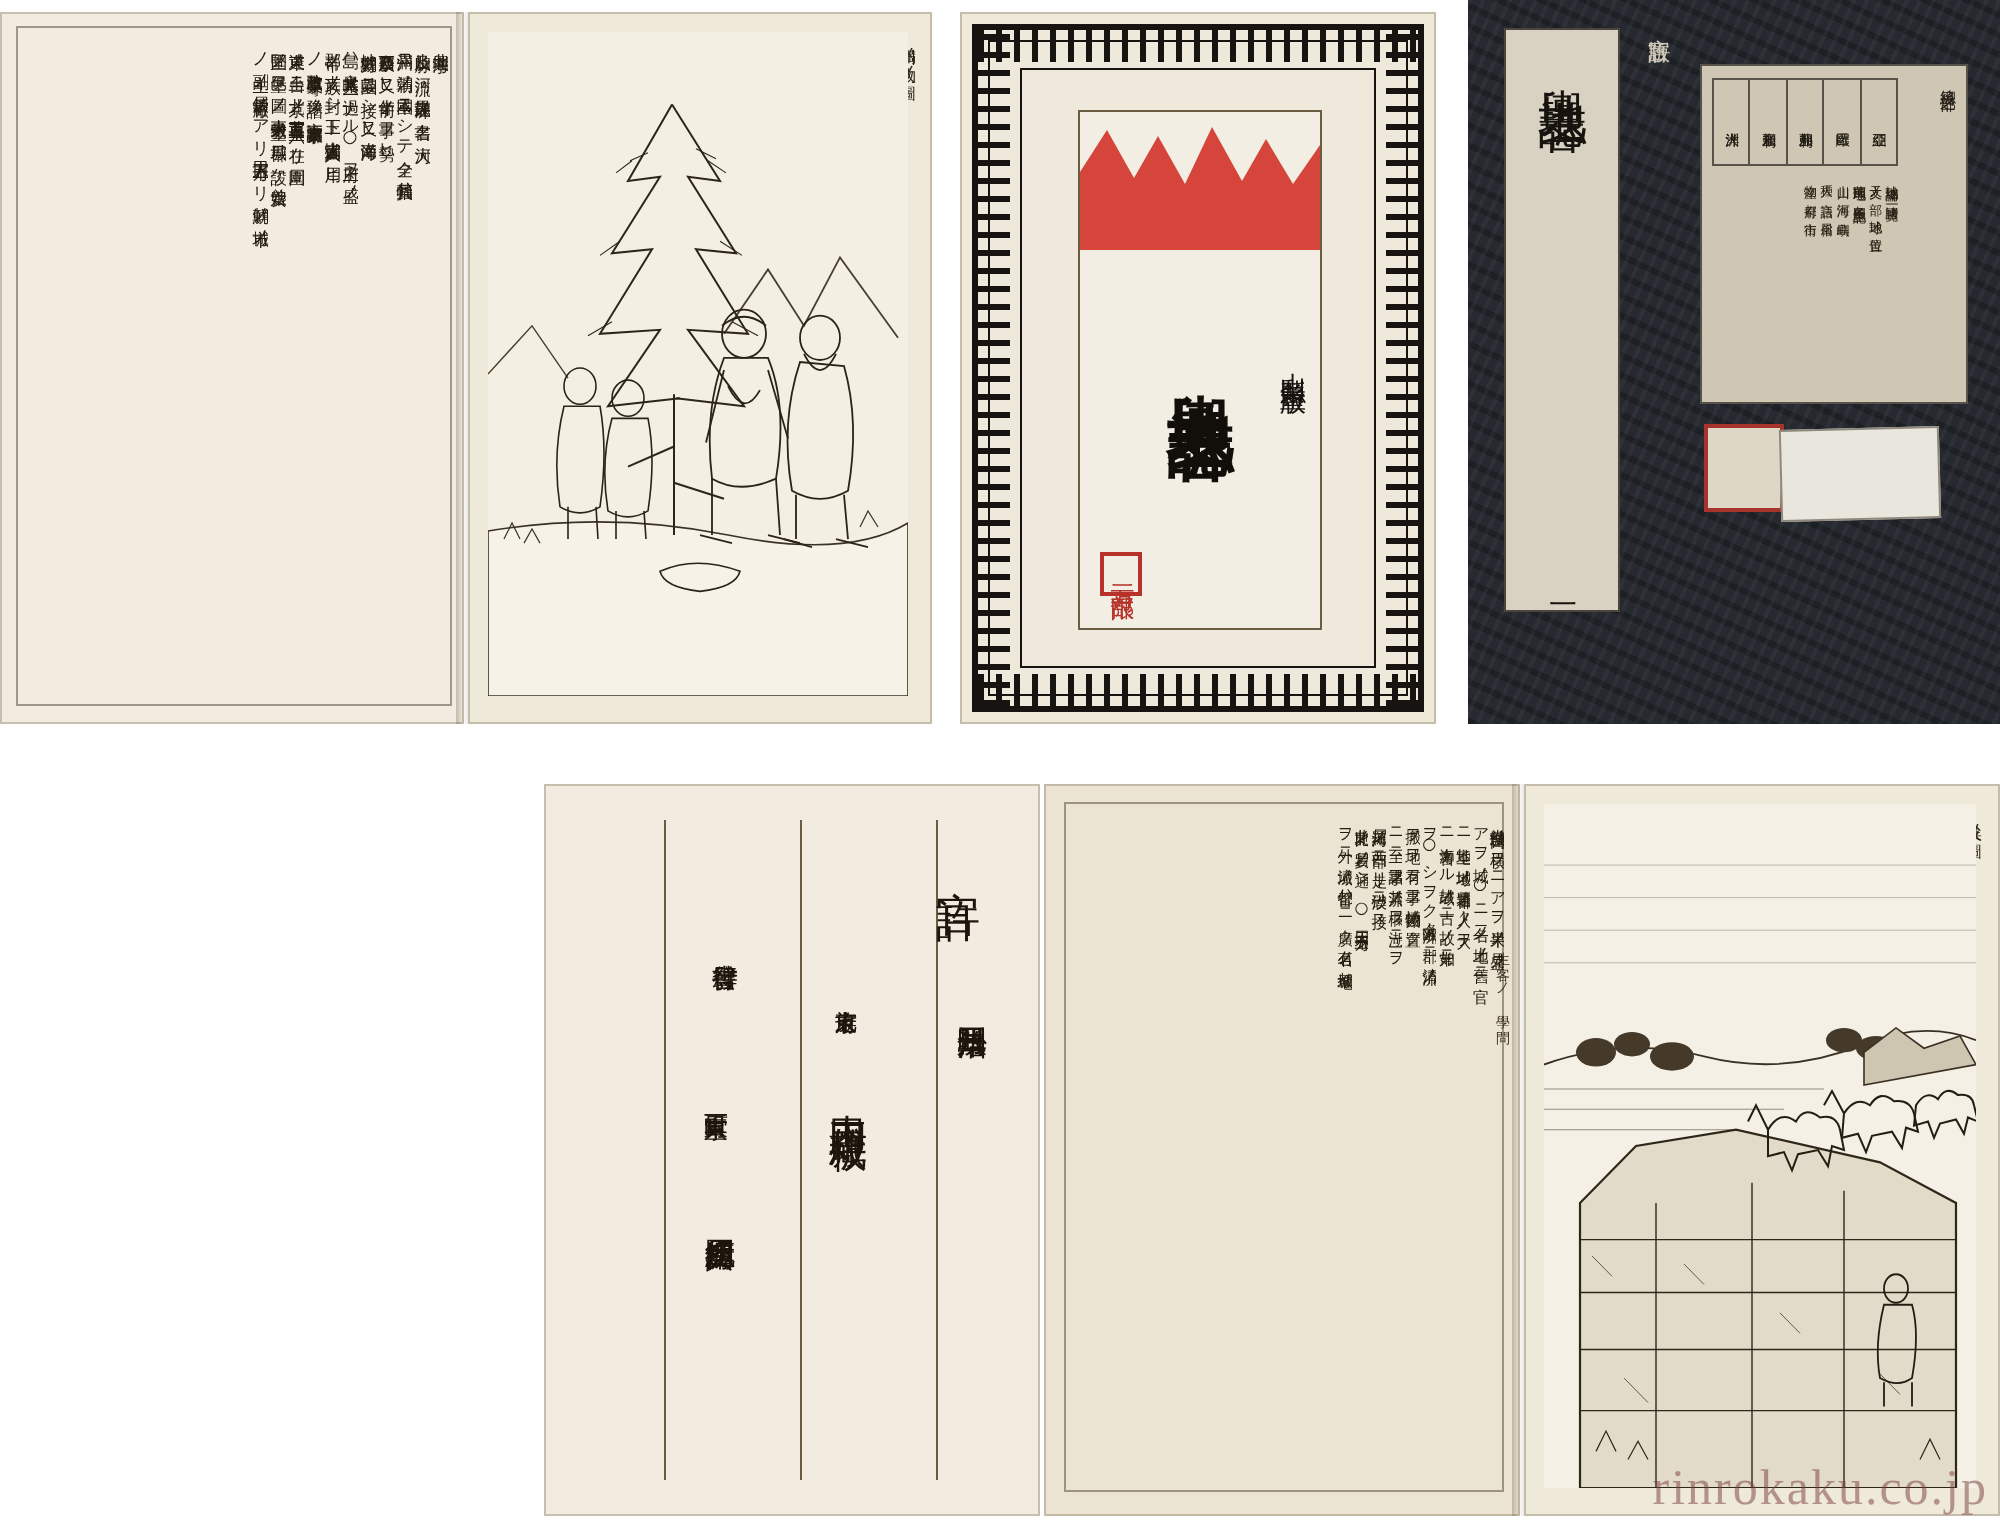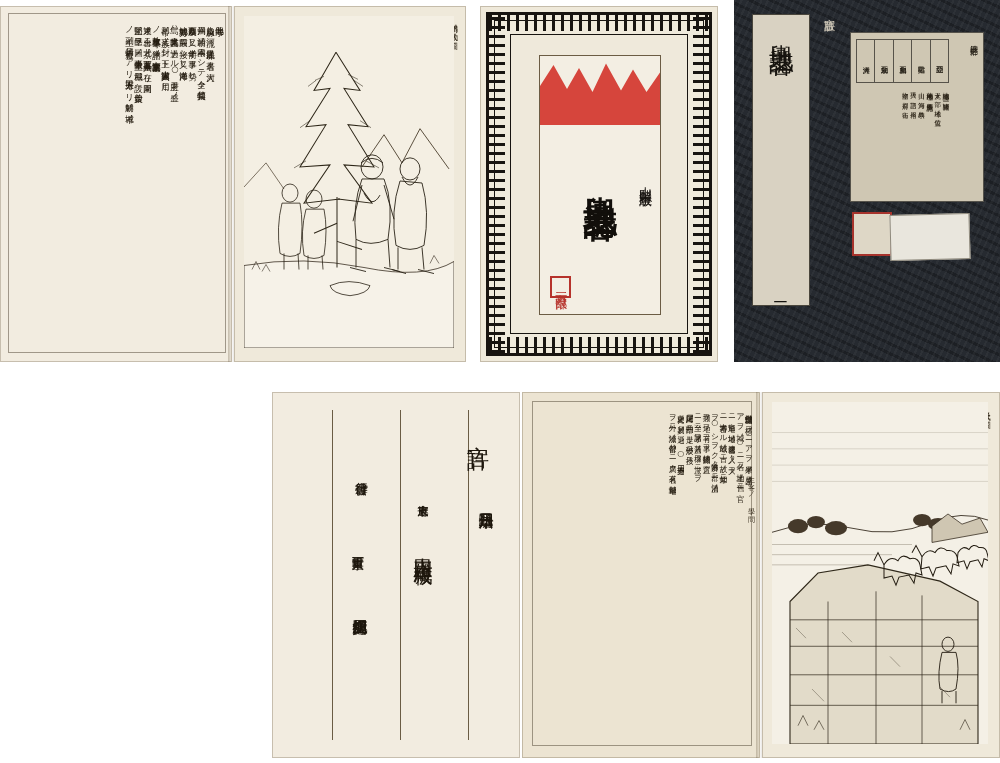--- a/index.html
+++ b/index.html
@@ -442,15 +442,16 @@
 
           <g stroke="#2e2719" stroke-width="0.6" fill="none">
             <path d="M26 318 l5 -10 l5 10 M42 322 l5 -9 l5 9 M188 322 l5 -10 l5 10"></path>
           </g>
         </svg>
       </div>
     </div>
   </div>
 
   <div class="wm">
+    <div class="url">rinrokaku.co.jp</div>
   </div>
 
 </div>
 
 </body></html>

